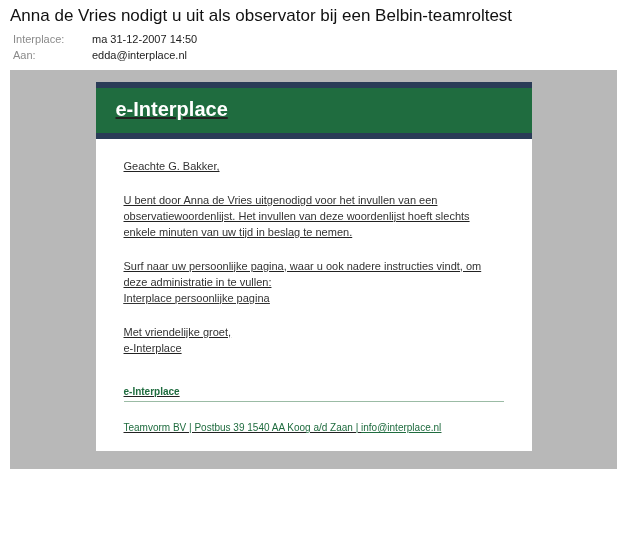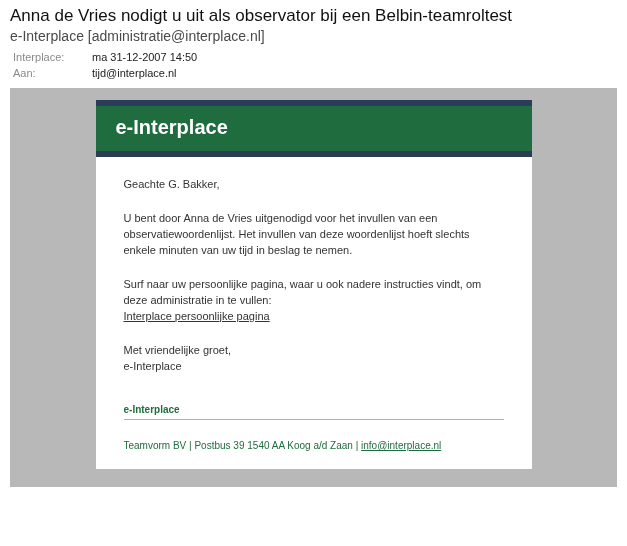--- a/index.html
+++ b/index.html
@@ -40,20 +40,21 @@
     margin-top: 6px;
     background: #b8b8b8;
     padding: 12px 8px 18px 8px;
   }
   .panel {
     margin: 0 auto;
     width: 436px;
     background: #fff;
     font-family: Verdana, Geneva, sans-serif;
     font-size: 11px;
+    text-decoration: underline;
   }
   .panel-hd {
     background: #1f6c3f;
     font-size: 20px;
     font-weight: bold;
     color: #fff;
     border-top: 6px solid #2a3c57;
     border-bottom: 6px solid #2a3c57;
     padding: 10px 20px 12px 20px;
   }
@@ -79,31 +80,30 @@
   .panel-footer .line2 {
     margin-top: 20px;
   }
   .panel-footer .mail { text-decoration: underline; }
 </style>
 </head>
 <body>
 
 <div class="wrapper">
   <div class="subject">Anna de Vries nodigt u uit als observator bij een Belbin-teamroltest</div>
-  <div class="from">e-Interplace [administratie@interplace.nl]</div>
 
   <table class="meta-table">
     <tbody>
         <tr>
       <td class="meta-label">Interplace:</td>
       <td class="meta-value">ma 31-12-2007 14:50</td>
     </tr>
     <tr>
       <td class="meta-label">Aan:</td>
-      <td class="meta-value">tijd@interplace.nl</td>
+      <td class="meta-value">edda@interplace.nl</td>
     </tr>
   </tbody>
     </table>
 
   <div class="outer">
     <div class="panel">
       <div class="panel-hd">e-Interplace</div>
       <div class="panel-body">
         <p>Geachte G. Bakker,</p>
         <p>U bent door Anna de Vries uitgenodigd voor het invullen van een observatiewoordenlijst. Het invullen van deze woordenlijst hoeft slechts enkele minuten van uw tijd in beslag te nemen.</p>

